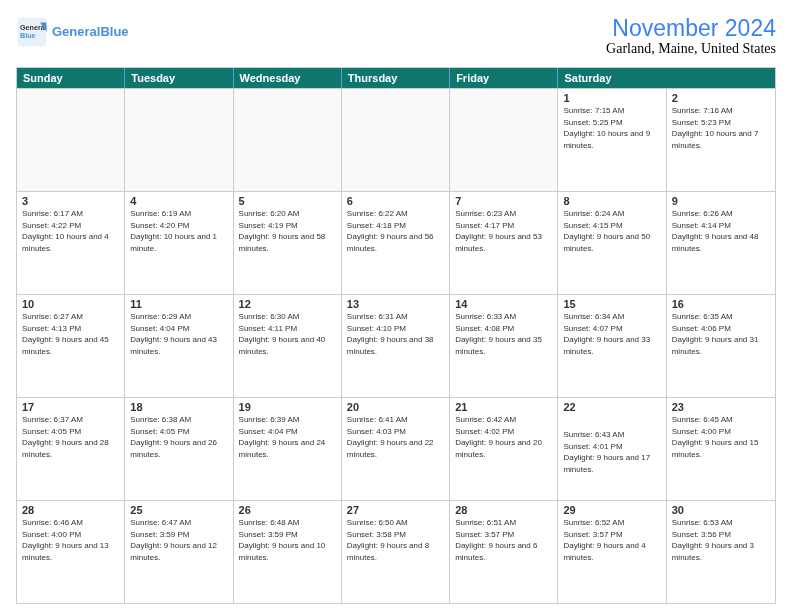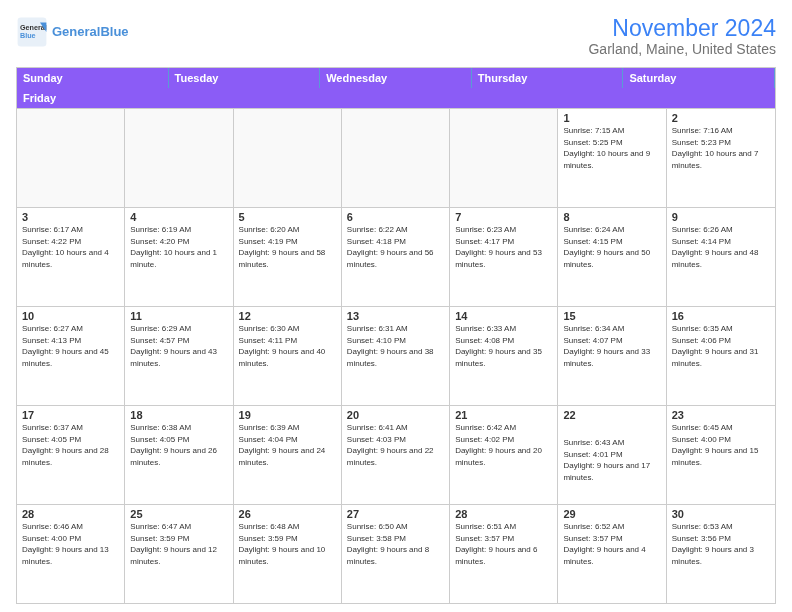--- a/index.html
+++ b/index.html
@@ -45,32 +45,33 @@
       text-align: right;
     }
     .month-title {
       font-size: 23px;
       font-weight: normal;
       color: #3b82f6;
       line-height: 1.1;
     }
     .location {
       font-size: 14px;
-      color: #737373;
+      color: #000000;
+      font-family: Liberation Serif, serif;
     }
     .calendar {
       flex: 1;
       display: flex;
       flex-direction: column;
       border: 1px solid #ccc;
     }
     .cal-header {
       display: grid;
-      grid-template-columns: repeat(5, 1fr);
-      background: #8b5cf6;
+      grid-template-columns: repeat(7, 1fr);
+      background: #0f766e;
     }
     .cal-header-cell {
       color: #fff;
       font-size: 11px;
       font-weight: bold;
       padding: 4px 6px;
       text-align: left;
       border-right: 1px solid #5a9bd4;
     }
     .cal-header-cell:last-child { border-right: none; }
@@ -130,22 +131,22 @@
       <div class="location">Garland, Maine, United States</div>
     </div>
   </div>
 
   <div class="calendar">
     <div class="cal-header">
       <div class="cal-header-cell">Sunday</div>
       <div class="cal-header-cell">Tuesday</div>
       <div class="cal-header-cell">Wednesday</div>
       <div class="cal-header-cell">Thursday</div>
+      <div class="cal-header-cell">Friday</div>
       <div class="cal-header-cell">Saturday</div>
-      <div class="cal-header-cell">Friday</div>
     </div>
     <div class="cal-body" id="cal-body">
     <div class="cal-row">
           <div class="cal-cell empty"></div>
           <div class="cal-cell empty"></div>
           <div class="cal-cell empty"></div>
           <div class="cal-cell empty"></div>
           <div class="cal-cell empty"></div>
           <div class="cal-cell">
             <span class="day-num">1</span>
@@ -207,21 +208,21 @@
         <div class="cal-row">
           <div class="cal-cell">
             <span class="day-num">10</span>
             <div class="day-info" style="white-space: pre-line;">Sunrise: 6:27 AM
 Sunset: 4:13 PM
 Daylight: 9 hours and 45 minutes.</div>
           </div>
           <div class="cal-cell">
             <span class="day-num">11</span>
             <div class="day-info" style="white-space: pre-line;">Sunrise: 6:29 AM
-Sunset: 4:57 PM
+Sunset: 4:04 PM
 Daylight: 9 hours and 43 minutes.</div>
           </div>
           <div class="cal-cell">
             <span class="day-num">12</span>
             <div class="day-info" style="white-space: pre-line;">Sunrise: 6:30 AM
 Sunset: 4:11 PM
 Daylight: 9 hours and 40 minutes.</div>
           </div>
           <div class="cal-cell">
             <span class="day-num">13</span>

